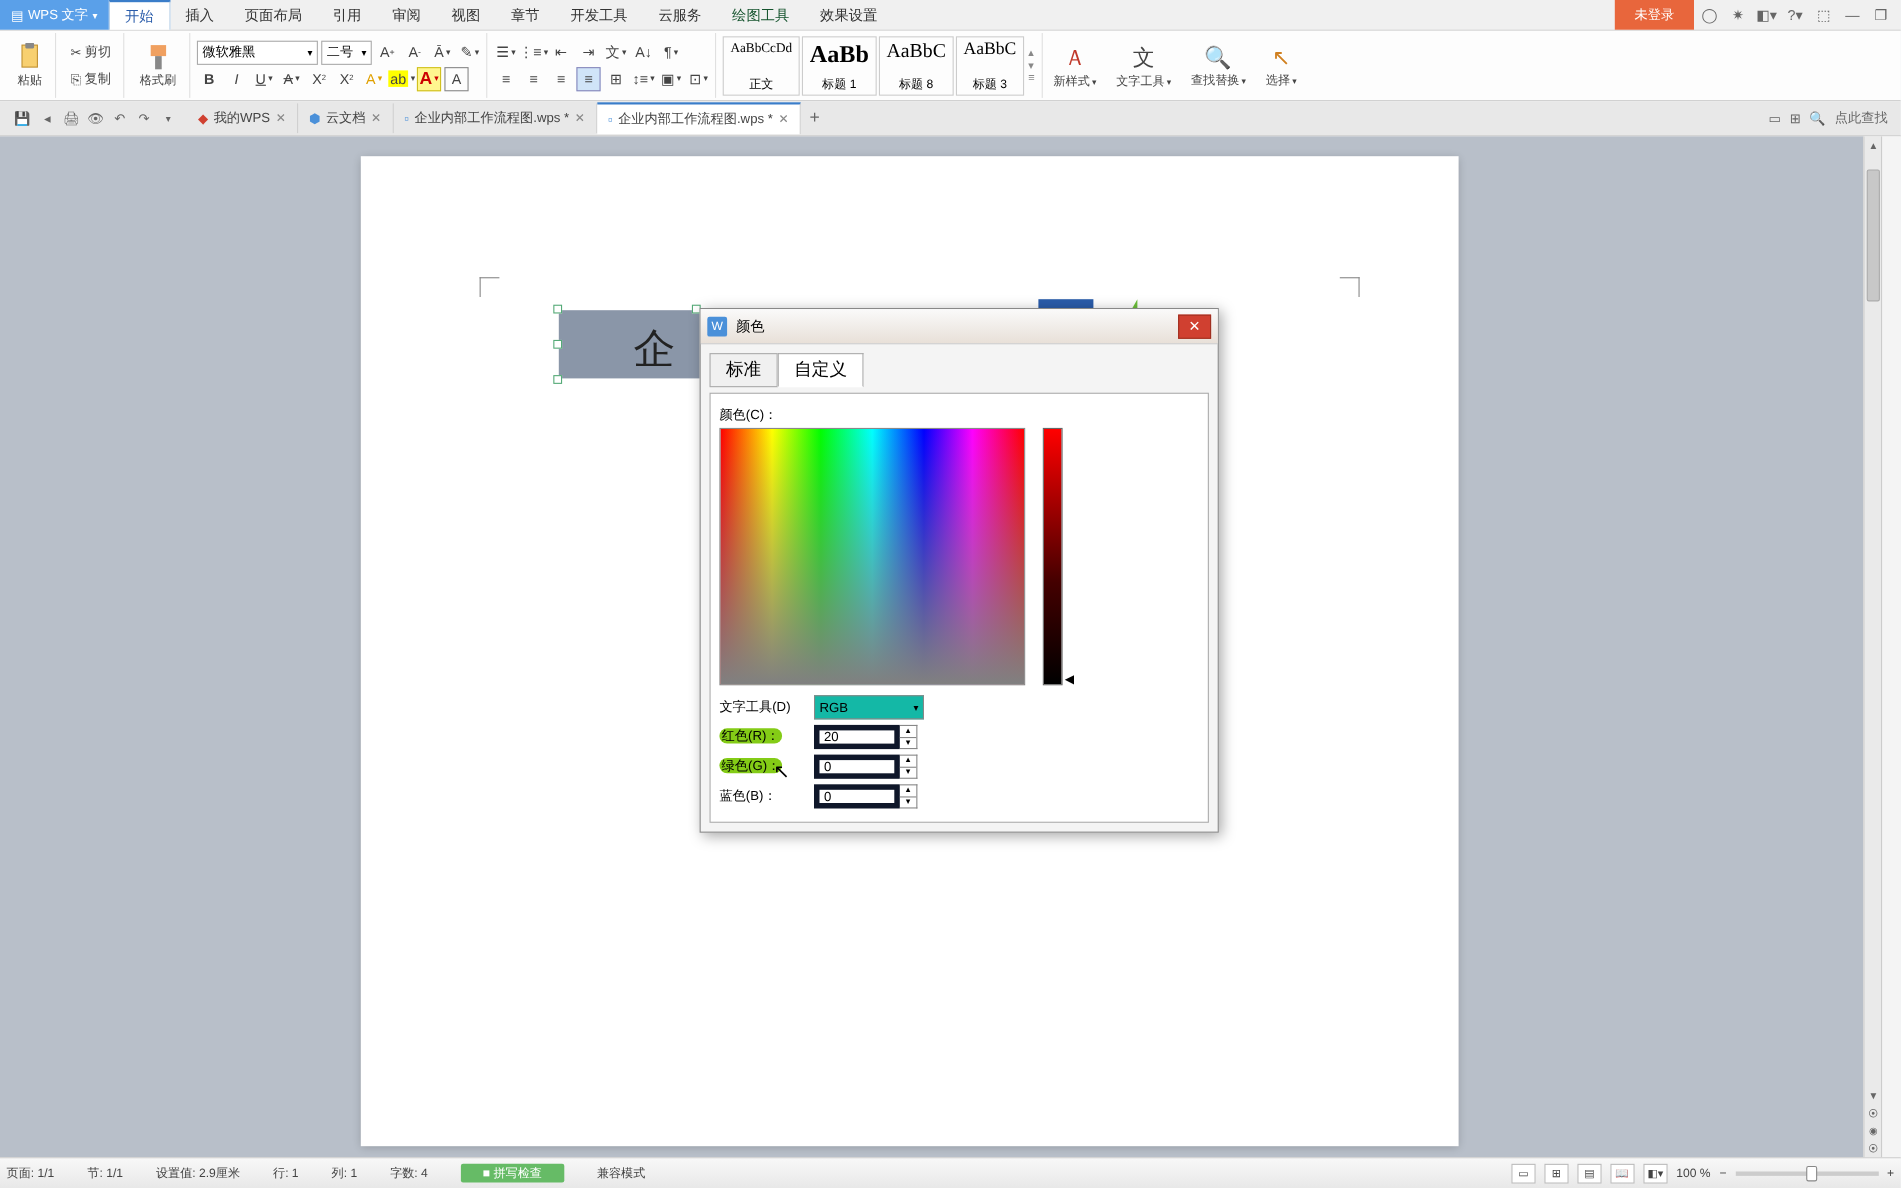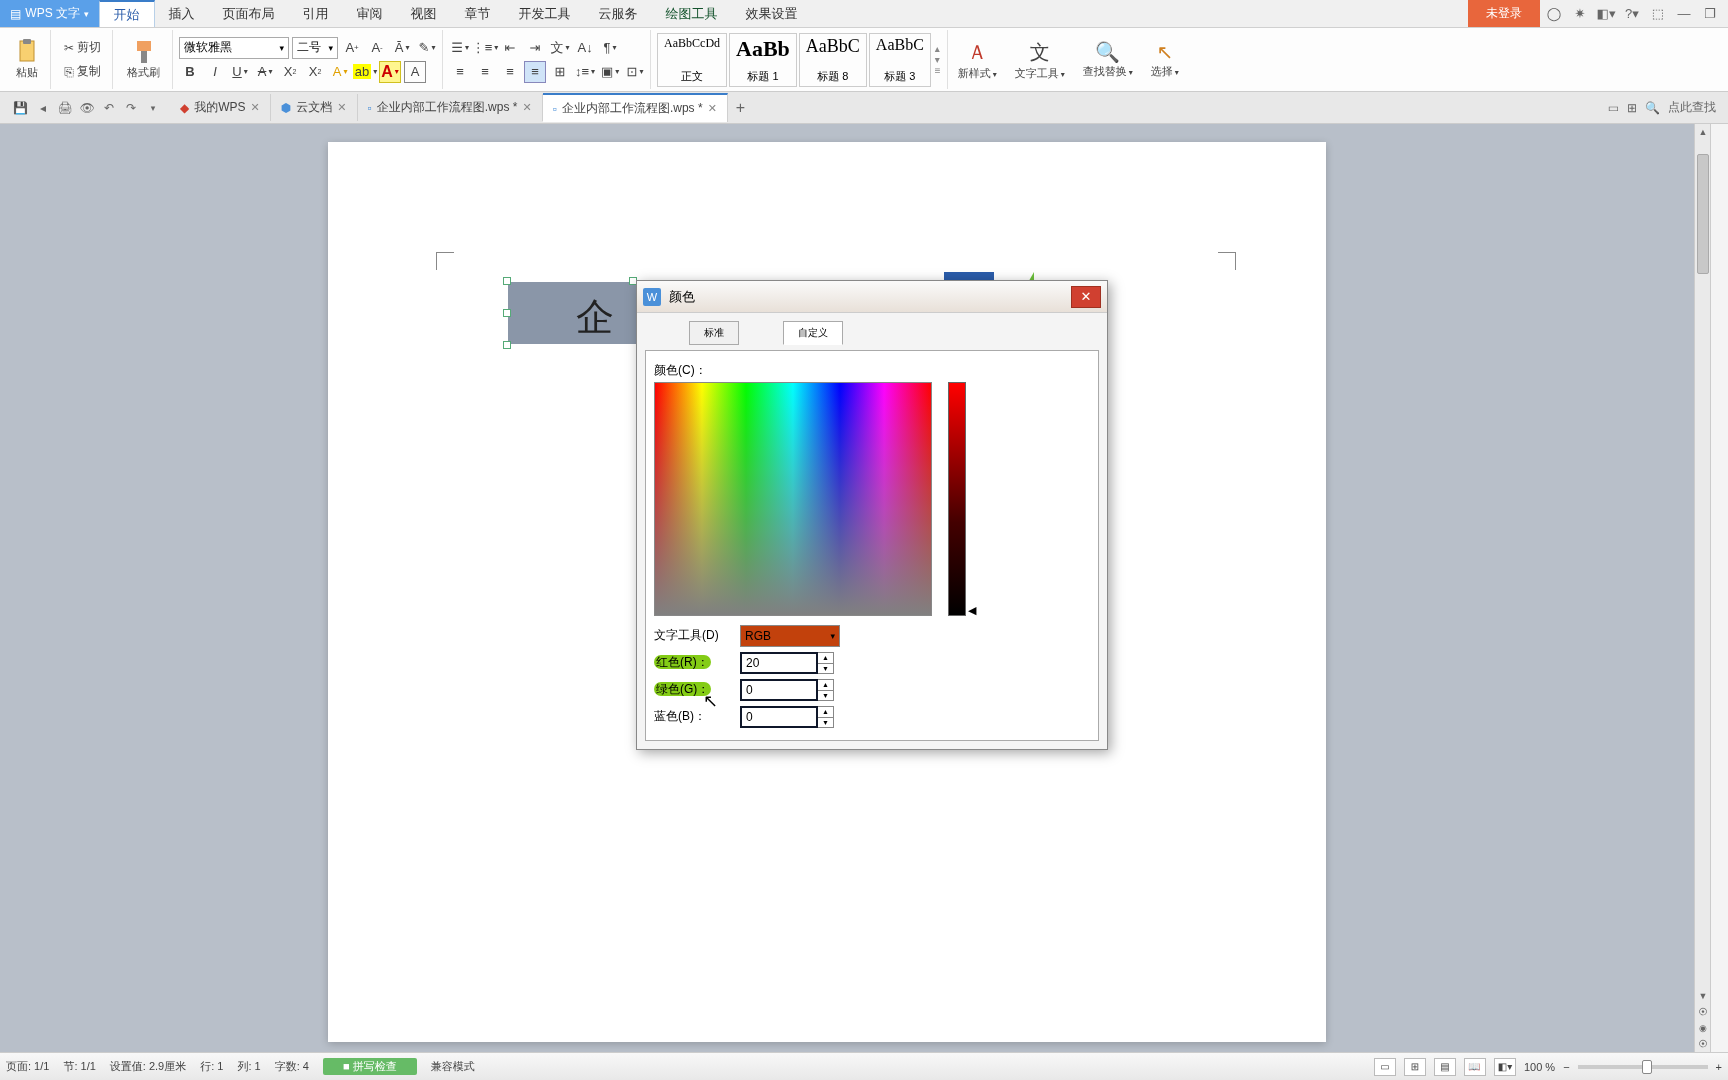--- a/index.html
+++ b/index.html
@@ -50,55 +50,55 @@
 
 
 .dialog { position: absolute; left: 636px; top: 280px; width: 472px; background: #f4f4f4; border: 1px solid #888; box-shadow: 3px 3px 12px rgba(0,0,0,0.35); }
 .dlg-title { height: 32px; background: linear-gradient(#fafafa, #e8e0d8); display: flex; align-items: center; padding: 0 6px; border-bottom: 1px solid #ccc; }
 .dlg-ico { width: 18px; height: 18px; background: #4a90d9; border-radius: 2px; display: flex; align-items: center; justify-content: center; color: #fff; font-size: 11px; }
 .dlg-title-txt { font-size: 13px; margin-left: 8px; }
 .dlg-close { margin-left: auto; width: 30px; height: 22px; background: #d04030; color: #fff; display: flex; align-items: center; justify-content: center; font-size: 13px; border: 1px solid #a03020; }
 .dlg-body { padding: 8px; display: flex; gap: 10px; }
 .dlg-left { flex: 1; }
 .dlg-tabs { display: flex; margin-bottom: 6px; }
-.dlg-tab { padding: 4px 14px; font-size: 10px; border: 1px solid #aaa; background: #f0f0f0; margin-left: 44px; }
+.dlg-tab { padding: 4px 14px; font-size: 16px; border: 1px solid #aaa; background: #f0f0f0; }
 .dlg-tab.active { background: #fff; border-bottom: 1px solid #fff; position: relative; z-index: 2; }
 .dlg-panel { border: 1px solid #aaa; padding: 8px; background: #fff; margin-top: -1px; }
 .gradient-box { width: 278px; height: 234px; background:
   linear-gradient(to bottom, rgba(128,128,128,0) 0%, rgba(128,128,128,1) 100%),
   linear-gradient(to right, #ff0000 0%, #ffff00 17%, #00ff00 33%, #00ffff 50%, #0000ff 67%, #ff00ff 83%, #ff0000 100%);
   border: 1px solid #888; margin-bottom: 8px; position: relative; }
 .lum-bar { position: absolute; left: 294px; top: 0; width: 18px; height: 234px; background: linear-gradient(to bottom, #f00 0%, #400 60%, #000 100%); border: 1px solid #666; }
 .lum-arrow { position: absolute; left: 314px; top: 222px; font-size: 11px; color: #000; }
 .rel { position: relative; }
 .lbl { font-size: 12px; display: inline-block; width: 86px; padding: 3px 0; }
 .row { display: flex; align-items: center; margin-bottom: 4px; }
-.sel-box { width: 100px; height: 22px; border: 1px solid #888; background: #c2410c; font-size: 12px; padding: 0 4px; display: flex; align-items: center; justify-content: space-between; }
-.num-inp { width: 78px; height: 22px; border: 2px solid #0f172a; font-size: 12px; padding: 0 4px; }
+.sel-box { width: 100px; height: 22px; border: 1px solid #888; background: #14b8a6; font-size: 12px; padding: 0 4px; display: flex; align-items: center; justify-content: space-between; }
+.num-inp { width: 78px; height: 22px; border: 5px solid #0f172a; font-size: 12px; padding: 0 4px; }
 .spin { width: 16px; height: 22px; border: 1px solid #888; border-left: none; display: flex; flex-direction: column; }
 .spin div { flex: 1; font-size: 7px; text-align: center; border-bottom: 1px solid #888; line-height: 10px; }
 .hl { background: #84cc16; border-radius: 10px; padding: 0 2px; }
 .dlg-right { width: 96px; display: flex; flex-direction: column; align-items: center; }
 .dlg-btn { width: 92px; height: 26px; border: 1px solid #888; background: linear-gradient(#fff, #e8e8e8); font-size: 12px; margin-bottom: 6px; }
 .dlg-btn.primary { border: 1px solid #4a80c0; background: linear-gradient(#e0eefc, #b8d4f0); }
 .swatch-lbl { font-size: 12px; margin-top: auto; }
 .swatch { width: 88px; height: 46px; background: #140000; border: 1px solid #888; }
 .swatch.cur { background: #000; }
 .cursor-ptr { position: absolute; font-size: 18px; color: #000; z-index: 100; pointer-events: none; }
 
 
 .vscroll { position: absolute; right: 18px; top: 124px; bottom: 28px; width: 16px; background: #eaeaea; border-left: 1px solid #ccc; }
 .vscroll-thumb { position: absolute; top: 30px; width: 12px; left: 2px; height: 120px; background: #c8c8c8; border: 1px solid #aaa; border-radius: 2px; }
 .v-arrow { position: absolute; width: 16px; height: 16px; font-size: 9px; text-align: center; line-height: 16px; color: #666; }
 
 
 .side-panel { position: absolute; right: 0; top: 124px; bottom: 28px; width: 18px; background: #f4f4f4; border-left: 1px solid #ccc; }
 
 
-.statusbar { position: absolute; bottom: 0; left: 0; right: 0; height: 28px; background: linear-gradient(#f8f8f8, #e8e8e8); border-top: 1px solid #ccc; display: flex; align-items: center; font-size: 11px; color: #444; padding: 0 6px; gap: 14px; }
+.statusbar { position: absolute; bottom: 0; left: 0; right: 0; height: 28px; background: linear-gradient(#f8f8f8, #e8e8e8); border-top: 1px solid #ccc; display: flex; align-items: center; font-size: 11px; color: #444; padding: 0 6px; gap: 30px; }
 .sb-right { margin-left: auto; display: flex; align-items: center; gap: 8px; }
 .sb-icon { width: 22px; height: 18px; border: 1px solid #bbb; background: #fff; display: flex; align-items: center; justify-content: center; font-size: 10px; }
 .zoom-slider { width: 130px; height: 4px; background: #ccc; position: relative; }
 .zoom-thumb { position: absolute; left: 64px; top: -5px; width: 10px; height: 14px; background: #fff; border: 1px solid #888; border-radius: 2px; }
 
 svg { display: block; }
 </style>
 </head>
 <body>
 

